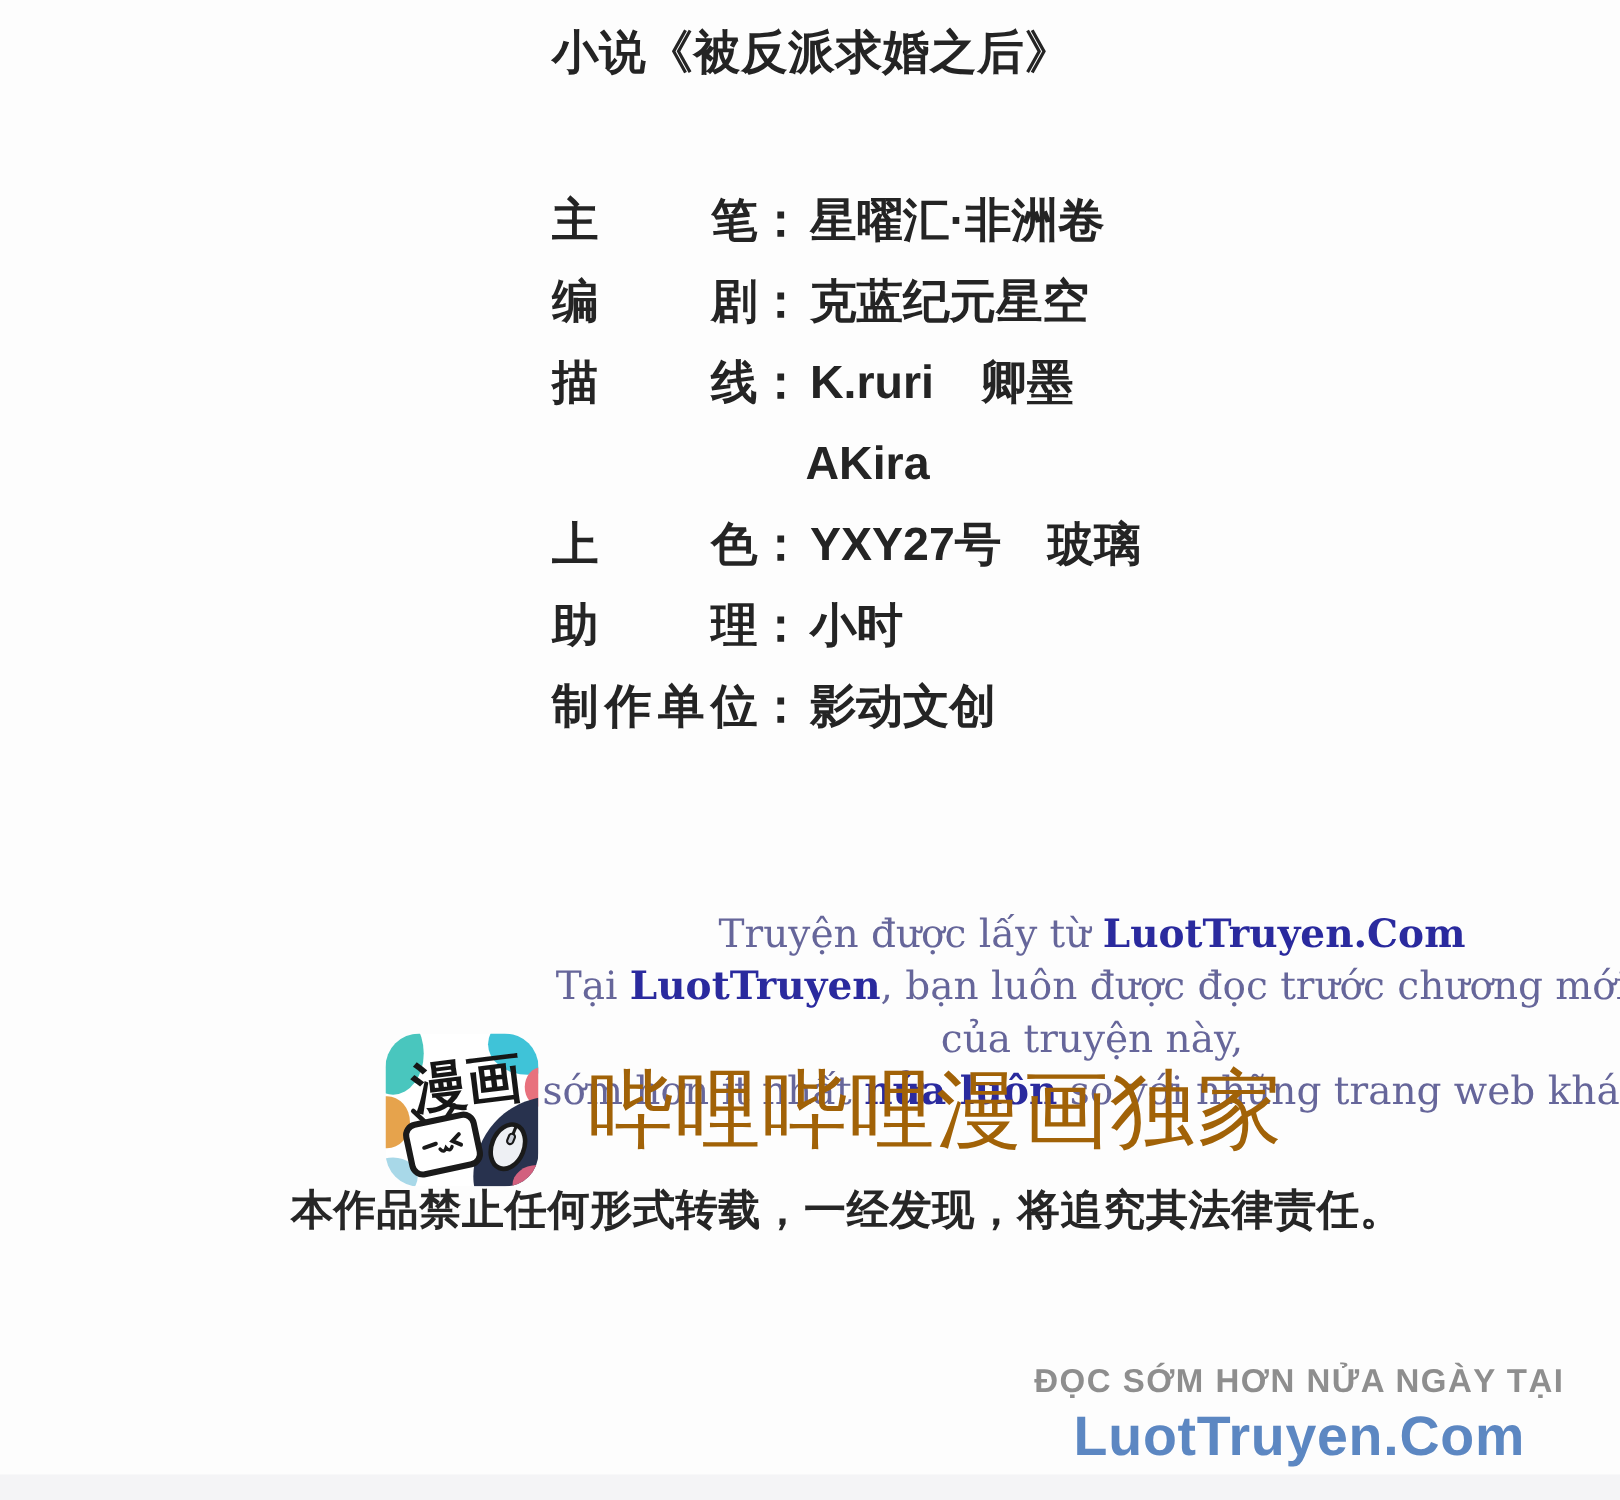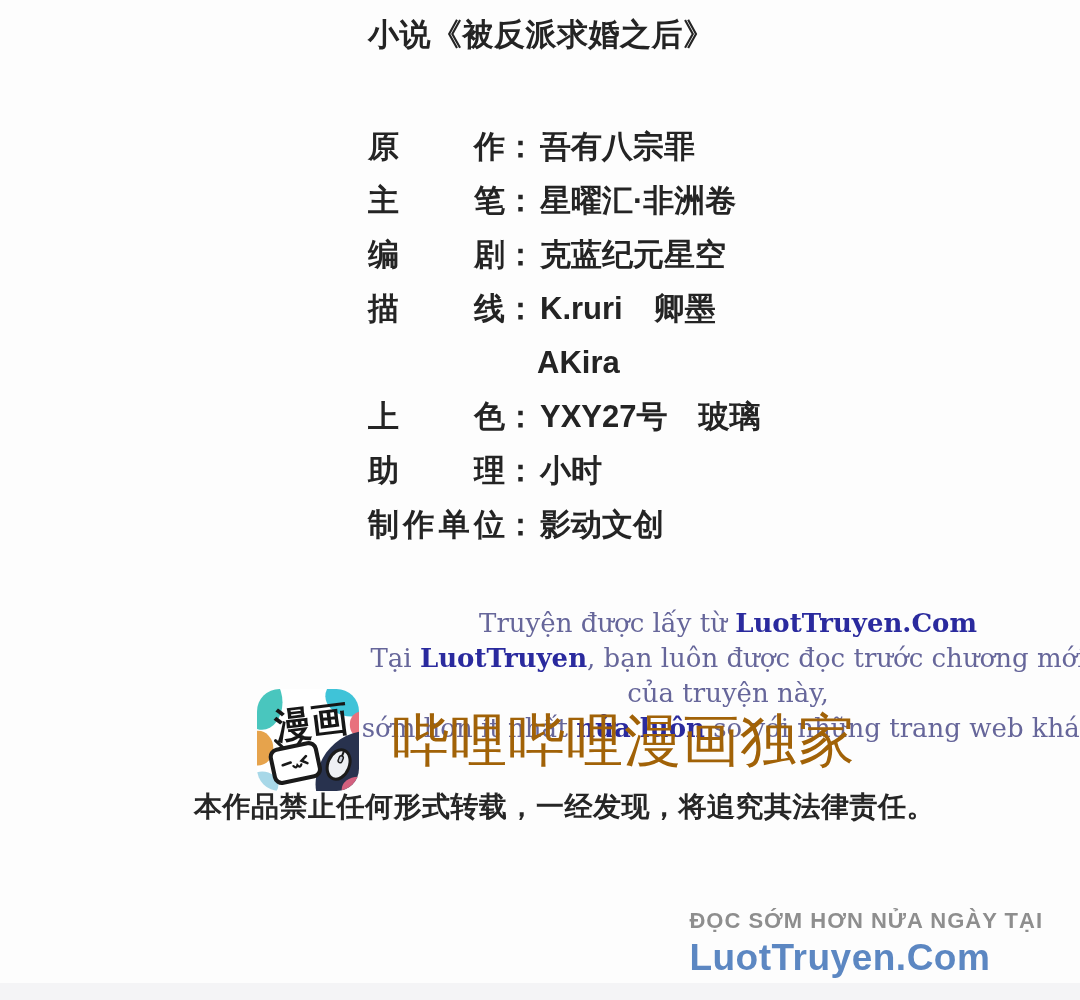--- a/index.html
+++ b/index.html
@@ -55,21 +55,21 @@
   }
 
   
   .disclaimer {
     position:absolute; left:194px; top:788px;
     font-size:28px; font-weight:600; color:#262626;
     letter-spacing:0.5px; white-space:nowrap;
   }
 
   
-  .footer { position:absolute; right:37px; top:908px; text-align:left; }
+  .footer { position:absolute; right:37px; top:908px; text-align:center; }
   .footer-tagline {
     font-size:22px; font-weight:700; letter-spacing:1px;
     color:#8e8e8e; white-space:nowrap;
   }
   .footer-site {
     display:inline-block; margin-top:3px;
     font-size:37px; font-weight:700; letter-spacing:0.5px;
     color:#5c87c2; text-decoration:none; white-space:nowrap;
   }
 
@@ -79,23 +79,20 @@
   }
 </style>
 </head>
 <body>
 
 <div class="page">
 
   <div class="novel-title">小说《被反派求婚之后》</div>
 
   <div class="credits">
-    <div class="credit-row">
-      <span class="credit-label">原作</span><span class="credit-colon">：</span><span class="credit-value">吾有八宗罪</span>
-    </div>
     <div class="credit-row">
       <span class="credit-label">主笔</span><span class="credit-colon">：</span><span class="credit-value">星曜汇·非洲卷</span>
     </div>
     <div class="credit-row">
       <span class="credit-label">编剧</span><span class="credit-colon">：</span><span class="credit-value">克蓝纪元星空</span>
     </div>
     <div class="credit-row">
       <span class="credit-label">描线</span><span class="credit-colon">：</span><span class="credit-value">K.ruri　卿墨</span>
     </div>
     <div class="credit-row cont">

